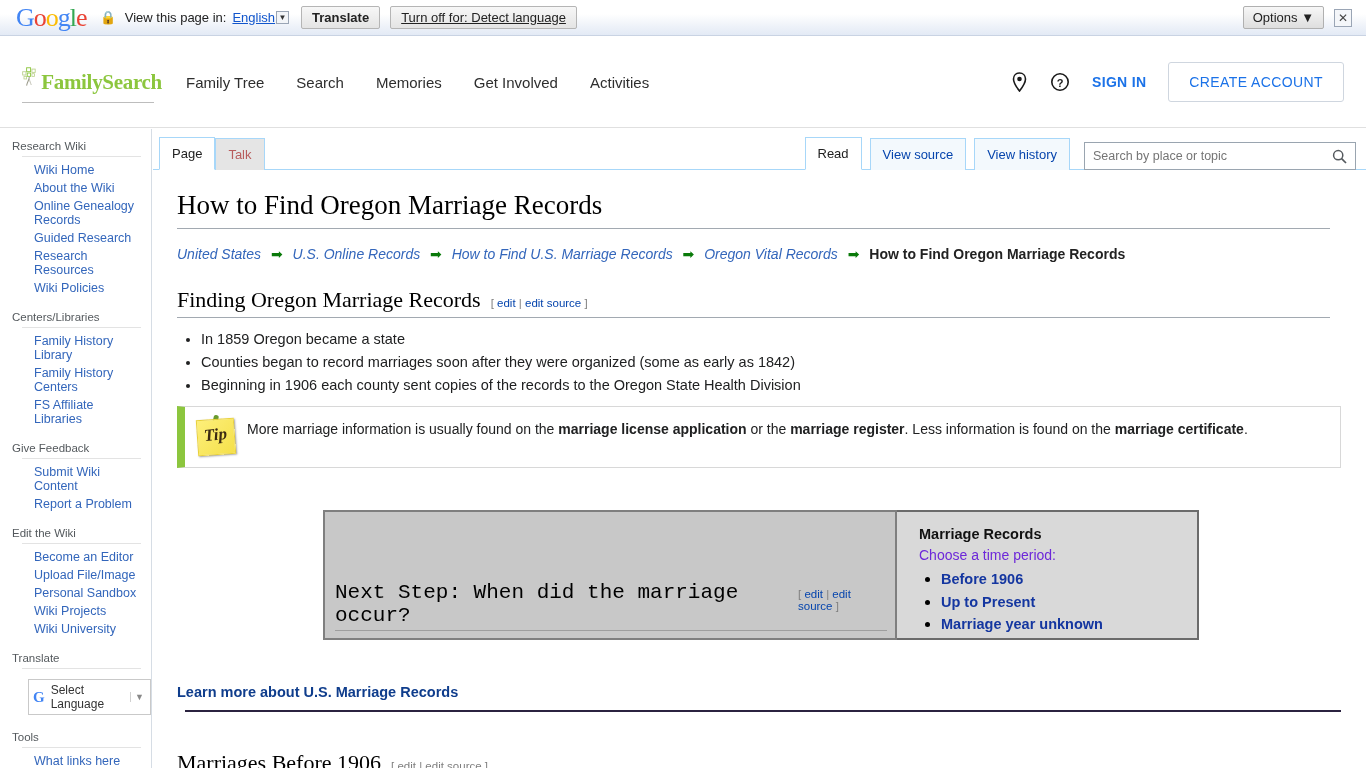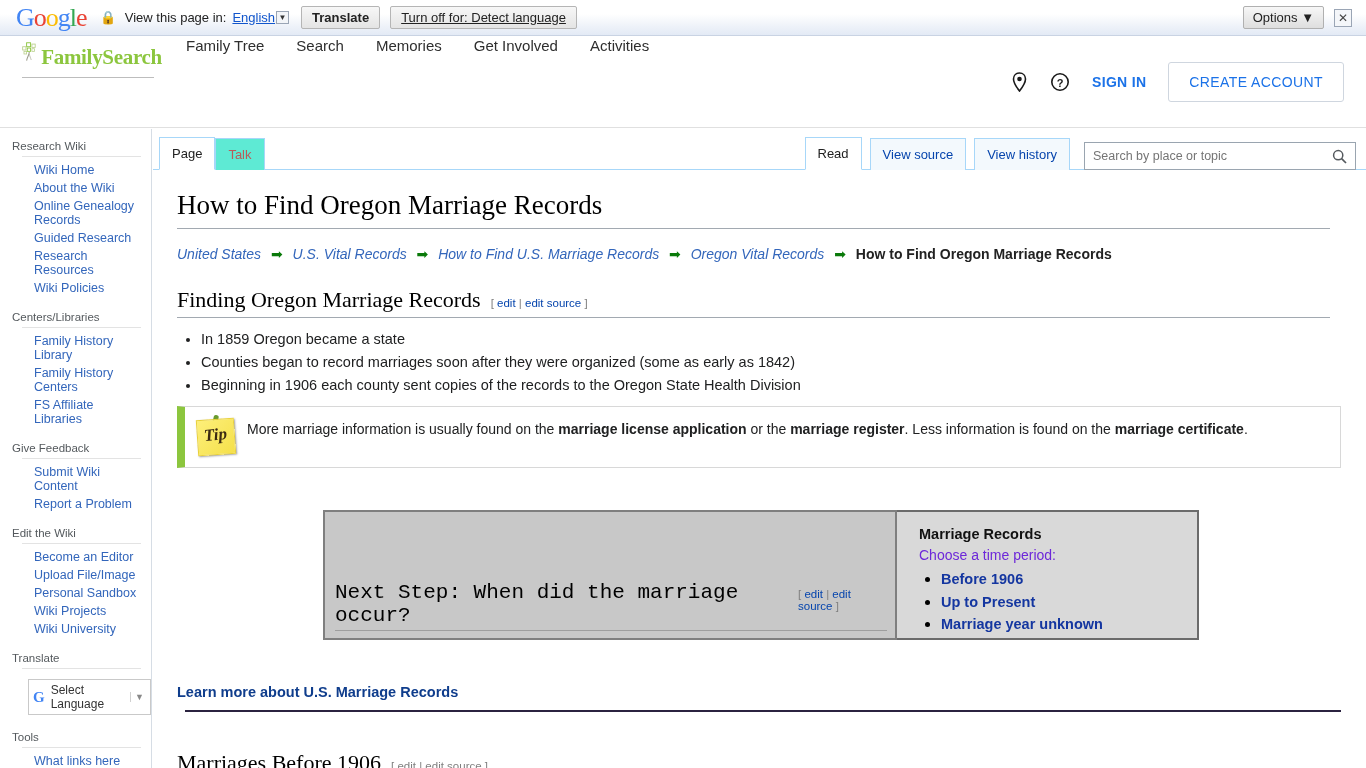--- a/index.html
+++ b/index.html
@@ -73,21 +73,21 @@
     font-size: 12px; color: #444; line-height: 16px; text-align: center;
     margin-right: 6px; cursor: pointer;
   }
 
   
   #fs-header {
     position: absolute; top: 37px; left: 0;
     width: 1366px; height: 91px;
     background: #fff;
     border-bottom: 1px solid #e0e0e0;
-    display: flex; 
+    display: flex; align-items: center;
   }
   #fs-logo-wrap { margin-left: 22px; width: 140px; position: relative; }
   #fs-logo { display: flex; align-items: flex-end; }
   #fs-logo-text {
     font-family: "Liberation Serif", serif;
     font-size: 21px; font-weight: bold; color: #8cc63e;
     letter-spacing: -0.3px; line-height: 1;
   }
   #fs-logo-underline {
     height: 1px; background: #bdbdbd; width: 132px; margin-top: 9px;
@@ -174,21 +174,21 @@
     border: 1px solid #a7d7f9;
     border-bottom: none;
     position: relative; top: 1px;
   }
   .tab.active {
     background: #fff; color: #222;
     border-color: #a7d7f9;
     border-bottom: 1px solid #fff;
   }
   .tab.inactive {
-    background: #5eead4; color: #b85c5c;
+    background: #e5e5e5; color: #b85c5c;
     border-color: #a7d7f9;
   }
   #tabs-right { margin-left: auto; display: flex; align-items: flex-end; margin-right: 10px; gap: 8px; }
   .tab.linkish { color: #0645ad; background: #f3f9fd; }
   #search-box {
     position: relative; top: 1px;
     margin-left: 6px; margin-bottom: 0;
     width: 272px; height: 28px;
     border: 1px solid #9aa5b0;
     background: #fff;
@@ -472,21 +472,21 @@
     </div>
   </div>
 
   <div id="page-body">
 
     <h1 id="page-title">How to Find Oregon Marriage Records</h1>
 
     <div id="breadcrumb">
       <span class="crumb">United States</span>
       <span class="arrow">➡</span>
-      <span class="crumb">U.S. Vital Records</span>
+      <span class="crumb">U.S. Online Records</span>
       <span class="arrow">➡</span>
       <span class="crumb">How to Find U.S. Marriage Records</span>
       <span class="arrow">➡</span>
       <span class="crumb">Oregon Vital Records</span>
       <span class="arrow">➡</span>
       <span class="crumb last">How to Find Oregon Marriage Records</span>
     </div>
 
     <div class="h2row">
       <span class="h2">Finding Oregon Marriage Records</span>

